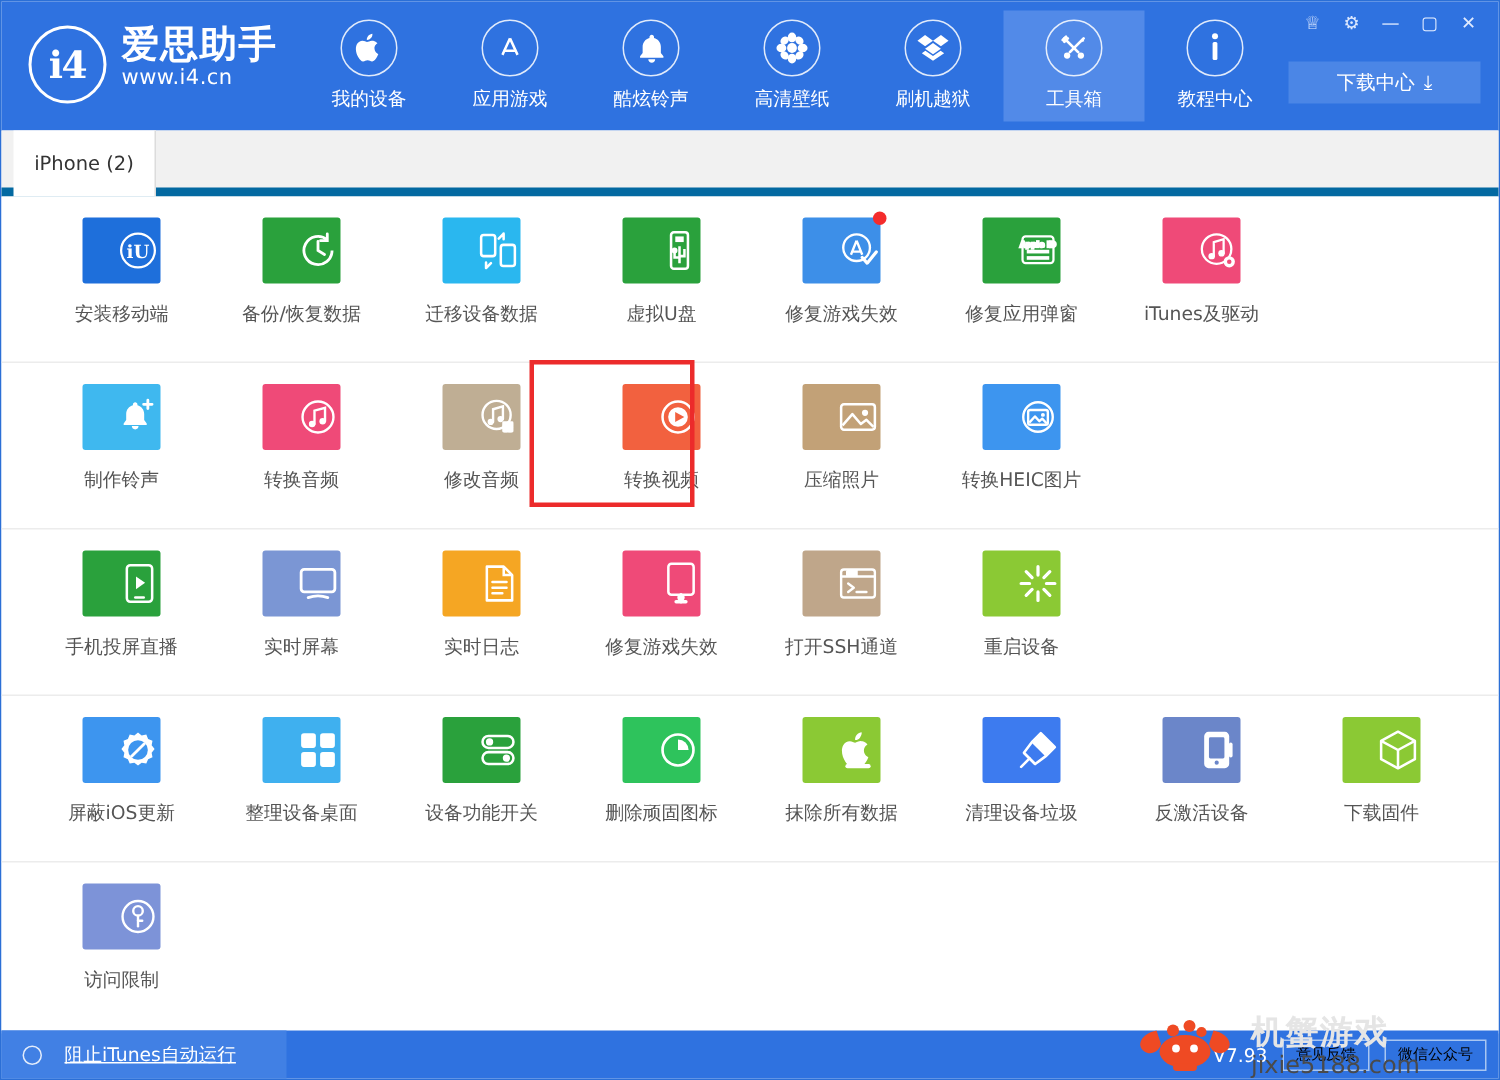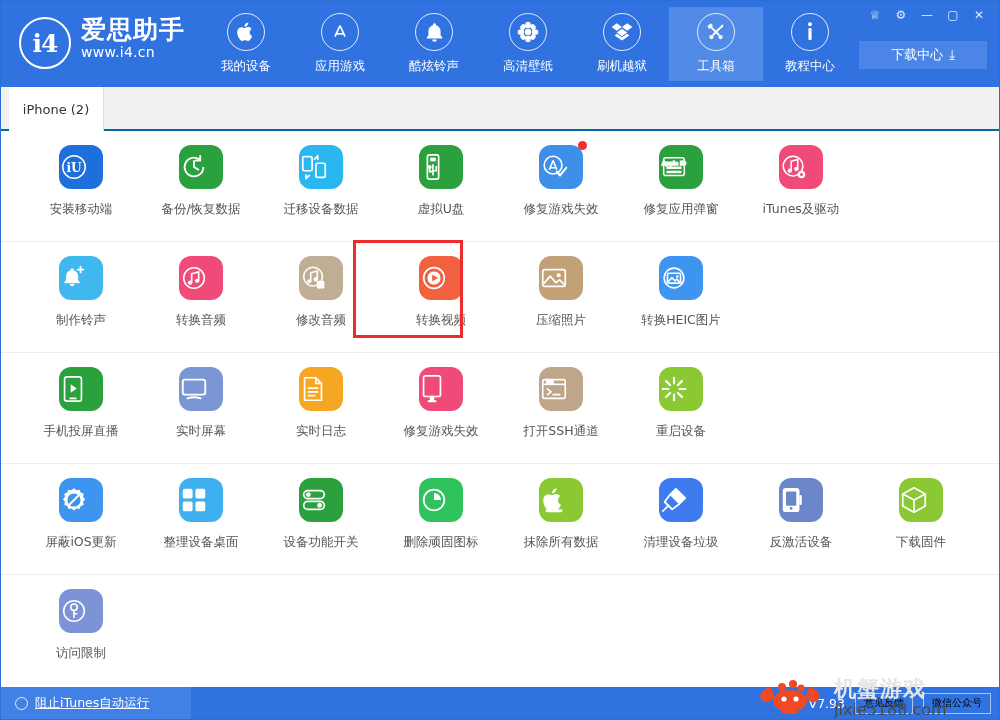--- a/index.html
+++ b/index.html
@@ -70,21 +70,21 @@
     position: absolute; right: 12px; top: 40px;
     width: 128px; height: 28px; background: #4b86e6;
     color: #ffffff; font-size: 13px;
     display: flex; align-items: center; justify-content: center; gap: 6px;
     cursor: pointer;
   }
 
   
   .tabstrip {
     position: absolute; left: 0; top: 86px; width: 998px; height: 44px;
-    background: #f1f1f1; border-bottom: 2px solid #0369a1;
+    background: #f1f1f1; border-bottom: 6px solid #0369a1;
   }
   .tab {
     position: absolute; left: 8px; top: 0; width: 95px; height: 44px;
     background: #ffffff; border-right: 1px solid #dcdcdc;
     display: flex; align-items: center; justify-content: center;
     font-size: 13px; color: #333; cursor: pointer;
   }
 
   
   .main {
@@ -96,22 +96,22 @@
     border-bottom: 1px solid #ececec;
     display: flex; align-items: flex-start;
     padding-left: 20px; padding-top: 14px;
   }
   .grid-row.last { border-bottom: none; }
   .cell {
     width: 120px; display: flex; flex-direction: column;
     align-items: center; cursor: pointer; position: relative;
   }
   .icon-box {
-    width: 44px; height: 44px; border-radius: 12px;
-    display: flex; align-items: center; justify-content: flex-start;
+    width: 52px; height: 44px; border-radius: 2px;
+    display: flex; align-items: center; justify-content: flex-end;
     position: relative;
   }
   .cell-label {
     margin-top: 12px; font-size: 12.5px; color: #555;
     white-space: nowrap; text-align: center;
   }
   .badge-dot {
     position: absolute; right: -4px; top: -4px;
     width: 9px; height: 9px; border-radius: 50%; background: #f42c2c;
   }
@@ -122,21 +122,21 @@
   }
 
   
   .footer {
     position: absolute; left: 0; bottom: 0; width: 998px; height: 32px;
     background: #2f72e0;
   }
   .footer-left {
     position: absolute; left: 0; top: 0; width: 190px; height: 32px;
     background: #4180e4;
-    display: flex; align-items: center; gap: 7px; padding-left: 14px;
+    display: flex; align-items: center; gap: 15px; padding-left: 14px;
   }
   .radio-ring {
     width: 13px; height: 13px; border-radius: 50%;
     border: 1.5px solid #e3ecfb; flex: none;
   }
   .footer-left-label {
     font-size: 12.5px; color: #ffffff; text-decoration: underline;
   }
   .footer-right {
     position: absolute; right: 8px; top: 0; height: 32px;

